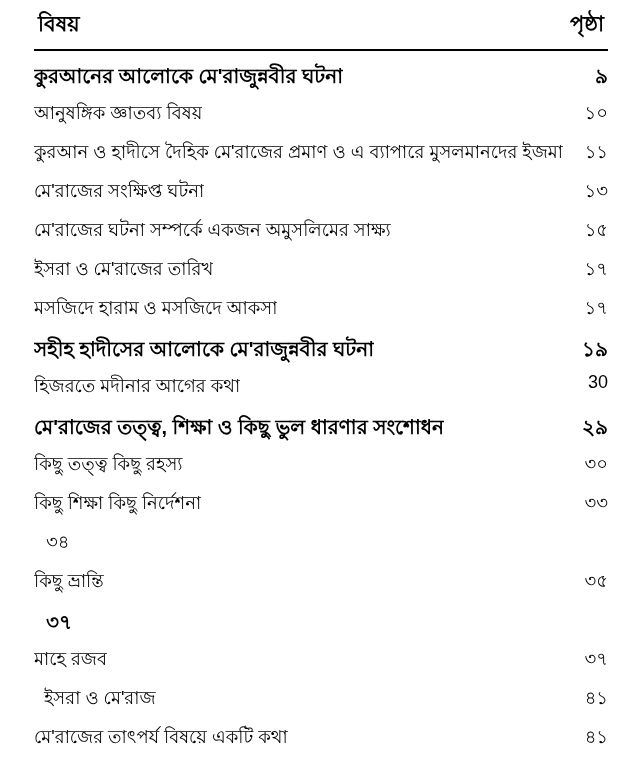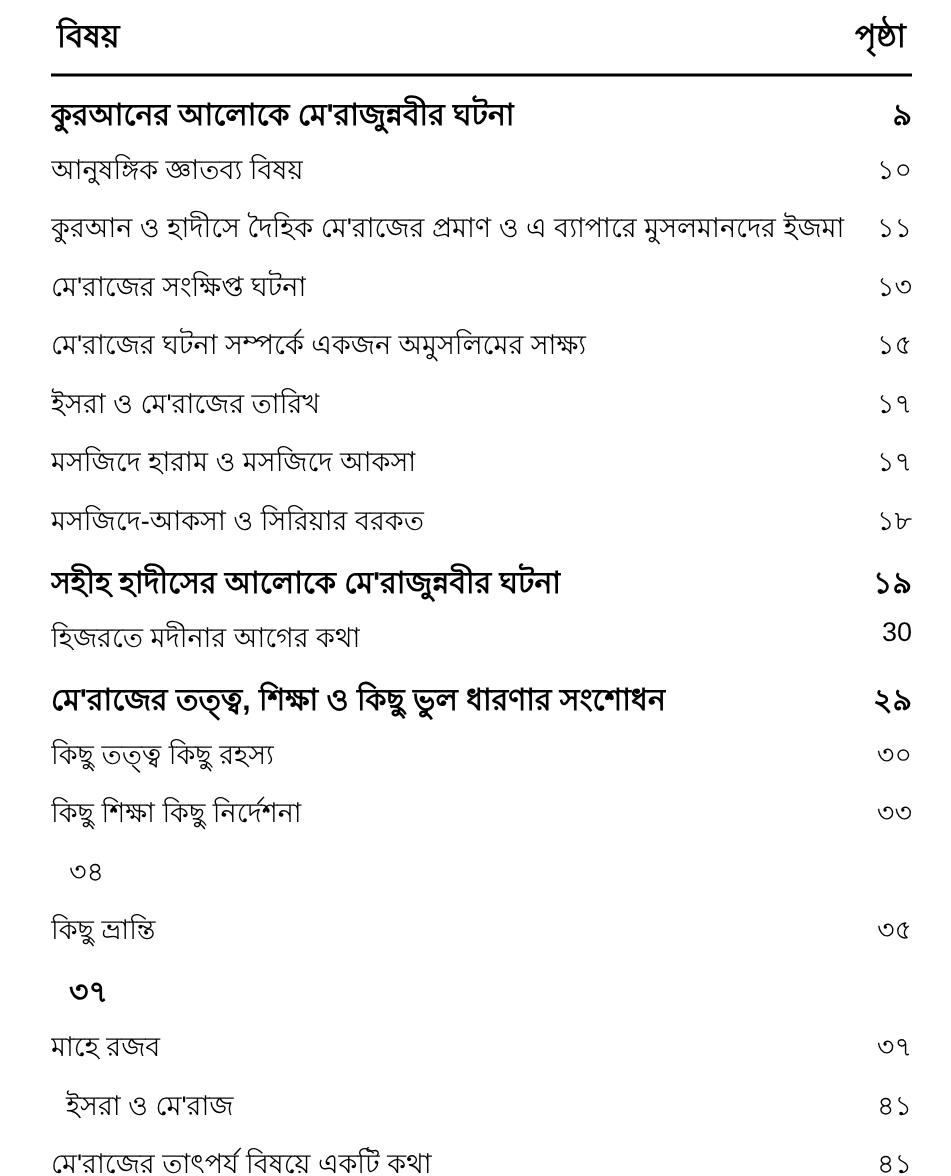--- a/index.html
+++ b/index.html
@@ -108,24 +108,20 @@
         <span class="toc-page">১৫</span>
       </div>
       <div class="toc-row lvl-normal">
         <span class="toc-title">ইসরা ও মে'রাজের তারিখ</span>
         <span class="toc-page">১৭</span>
       </div>
       <div class="toc-row lvl-normal">
         <span class="toc-title">মসজিদে হারাম ও মসজিদে আকসা</span>
         <span class="toc-page">১৭</span>
       </div>
-      <div class="toc-row lvl-normal">
-        <span class="toc-title">মসজিদে-আকসা ও সিরিয়ার বরকত</span>
-        <span class="toc-page">১৮</span>
-      </div>
       <div class="toc-row lvl-major">
         <span class="toc-title">সহীহ হাদীসের আলোকে মে'রাজুন্নবীর ঘটনা</span>
         <span class="toc-page">১৯</span>
       </div>
       <div class="toc-row lvl-normal">
         <span class="toc-title">হিজরতে মদীনার আগের কথা</span>
         <span class="toc-page">30</span>
       </div>
       <div class="toc-row lvl-major">
         <span class="toc-title">মে'রাজের তত্ত্ব, শিক্ষা ও কিছু ভুল ধারণার সংশোধন</span>

